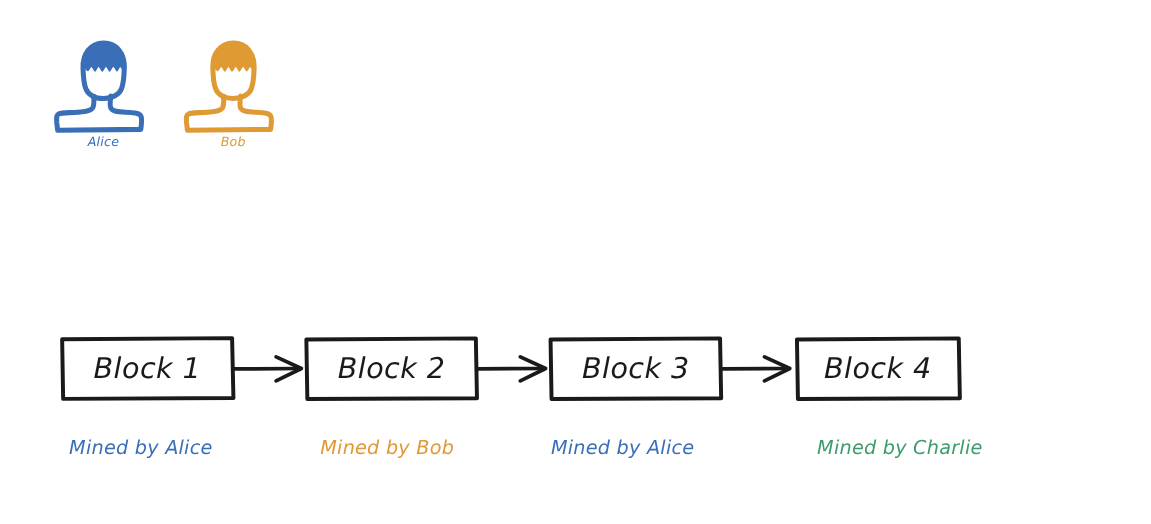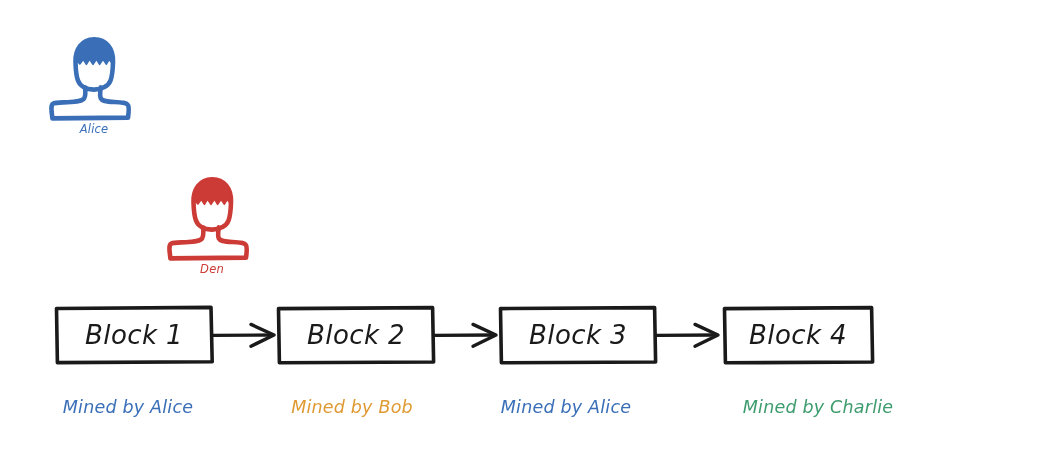--- a/index.html
+++ b/index.html
@@ -108,43 +108,43 @@
                    C9.4 72.3 9.2 74.4 9.6 79.6 L10.4 86.4
                    L86 85.6 C86.8 80 87.4 75.6 86 73.2
                    C84.6 70.8 80.6 70.4 72.2 70
                    C63.4 69.6 60 68.8 58.8 66.4
                    C57.6 64 58 60.6 58.8 55.4" stroke="#3A6FB8" stroke-width="4.6"></path>
         </g>
       </svg>
       <span class="avatar-name" style="color:#3A6FB8">Alice</span>
     </div>
 
-
-
-    <div class="avatar-cell col1 row1">
+    <div class="avatar-cell col1 row0">
       <svg class="avatar-glyph" viewBox="0 0 104 92">
         <g fill="none" stroke-linecap="round" stroke-linejoin="round">
           <path d="M33.5 30 C33 17 40 7.5 52 7.2 C64 7 71.5 16.5 71 30
                    C70.8 38 70.2 44 68.5 48.5 C66.5 54 60 57.5 52.2 57.6
-                   C44.3 57.7 38 54.2 36 48.6 C34.3 44.2 33.7 38 33.5 30 Z" stroke="#CC3B36" stroke-width="4.6"></path>
+                   C44.3 57.7 38 54.2 36 48.6 C34.3 44.2 33.7 38 33.5 30 Z" stroke="#E09A34" stroke-width="4.6"></path>
           <path d="M33.6 28.5 C33.2 16.5 40 7.4 52 7.2 C64 7 71.3 16.3 71 28.5
                    L70.6 31.8 L67.2 27.4 L64.4 32.2 L61 27.2 L57.6 32.4 L54.4 27.2
-                   L51 32.4 L47.6 27.2 L44.4 32.4 L41.2 27.4 L37.8 32 L34 27.6 Z" fill="#CC3B36" stroke="#CC3B36" stroke-width="1.6"></path>
+                   L51 32.4 L47.6 27.2 L44.4 32.4 L41.2 27.4 L37.8 32 L34 27.6 Z" fill="#E09A34" stroke="#E09A34" stroke-width="1.6"></path>
           <path d="M43.2 55.5 C43.6 60.5 43.6 63.8 42.2 66.2
                    C40.6 68.8 35.5 69.6 25.5 70.2
                    C17.5 70.6 13.5 70.6 11.6 71.4
                    C9.4 72.3 9.2 74.4 9.6 79.6 L10.4 86.4
                    L86 85.6 C86.8 80 87.4 75.6 86 73.2
                    C84.6 70.8 80.6 70.4 72.2 70
                    C63.4 69.6 60 68.8 58.8 66.4
-                   C57.6 64 58 60.6 58.8 55.4" stroke="#CC3B36" stroke-width="4.6"></path>
+                   C57.6 64 58 60.6 58.8 55.4" stroke="#E09A34" stroke-width="4.6"></path>
         </g>
       </svg>
-      <span class="avatar-name" style="color:#CC3B36">Den</span>
+      <span class="avatar-name" style="color:#E09A34">Bob</span>
     </div>
+
+
 
   </div>
 
   <div class="chain">
     <svg class="chain-svg" width="1046" height="130" viewBox="0 0 1046 130">
 
       <g>
         <path d="M56.5 12.5 L211 11.4 L212.2 65.8 L57.4 66.6 Z" fill="#ffffff" stroke="#1a1a1a" stroke-width="3.6" stroke-linejoin="round" stroke-linecap="round"></path>
         <text class="block-label" x="134" y="48" text-anchor="middle">Block 1</text>
       </g>

